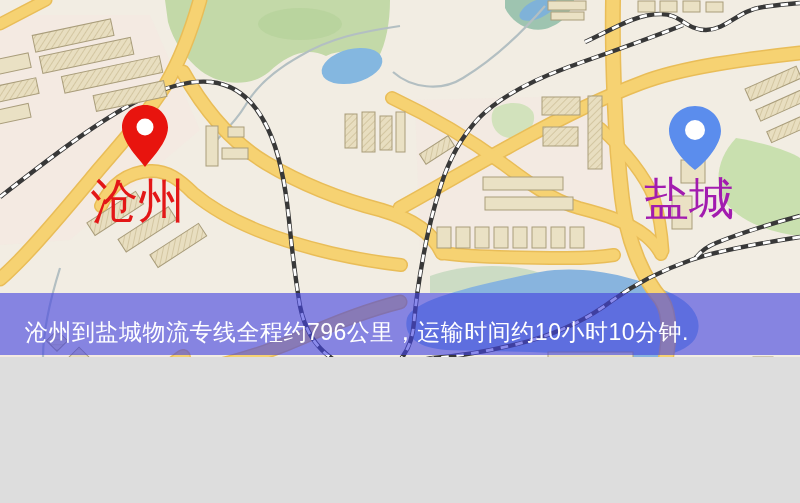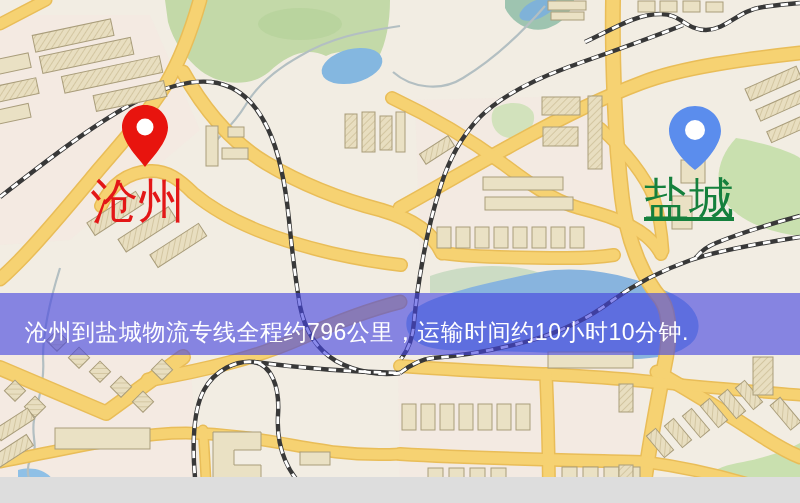--- a/index.html
+++ b/index.html
@@ -1,32 +1,32 @@
 <!DOCTYPE html>
 <html><head>
 <meta charset="utf-8">
 <style>
   html,body{margin:0;padding:0;background:#ddd;}
-  .stage{position:relative;width:800px;height:477px;overflow:hidden;
+  .stage{position:relative;width:800px;height:357px;overflow:hidden;
          background:#f2ede3;font-family:"Liberation Sans",sans-serif;}
   .map-svg{position:absolute;left:0;top:0;width:800px;height:503px;display:block;}
   
   .rc{stroke:#e9bd58;fill:none;stroke-linecap:round;stroke-linejoin:round;}
   .rf{stroke:#f6d272;fill:none;stroke-linecap:round;stroke-linejoin:round;}
   
   .kb{stroke:#383838;fill:none;stroke-width:4.4;}
   .kw{stroke:#ffffff;fill:none;stroke-width:2.8;stroke-dasharray:7.5 7.5;}
   .bld{fill:#eae1c4;stroke:#a99d7b;stroke-width:1;}
   .bldh{fill:url(#hpat);stroke:#a99d7b;stroke-width:1;}
   .stream{stroke:#b3bfc2;stroke-width:2.2;fill:none;}
   .pin{position:absolute;}
   .city-label{position:absolute;font-family:"Liberation Serif","DejaVu Serif",serif;
               line-height:1;white-space:nowrap;user-select:none;}
   .origin-label{left:91px;top:178px;font-size:47px;color:#e31717;}
-  .dest-label{left:644px;top:177px;font-size:45px;color:#15803d;text-decoration:underline;}
+  .dest-label{left:644px;top:177px;font-size:45px;color:#a21caf;}
   .banner{position:absolute;left:0;top:293px;width:800px;height:62px;
           background:rgba(68,68,224,0.62);display:flex;align-items:center;
           box-sizing:border-box;padding-left:25px;}
   .banner-text{color:#ffffff;font-size:23px;letter-spacing:0.5px;white-space:nowrap;margin-top:16px;}
 </style>
 </head>
 <body>
 
 <div class="stage">
 

